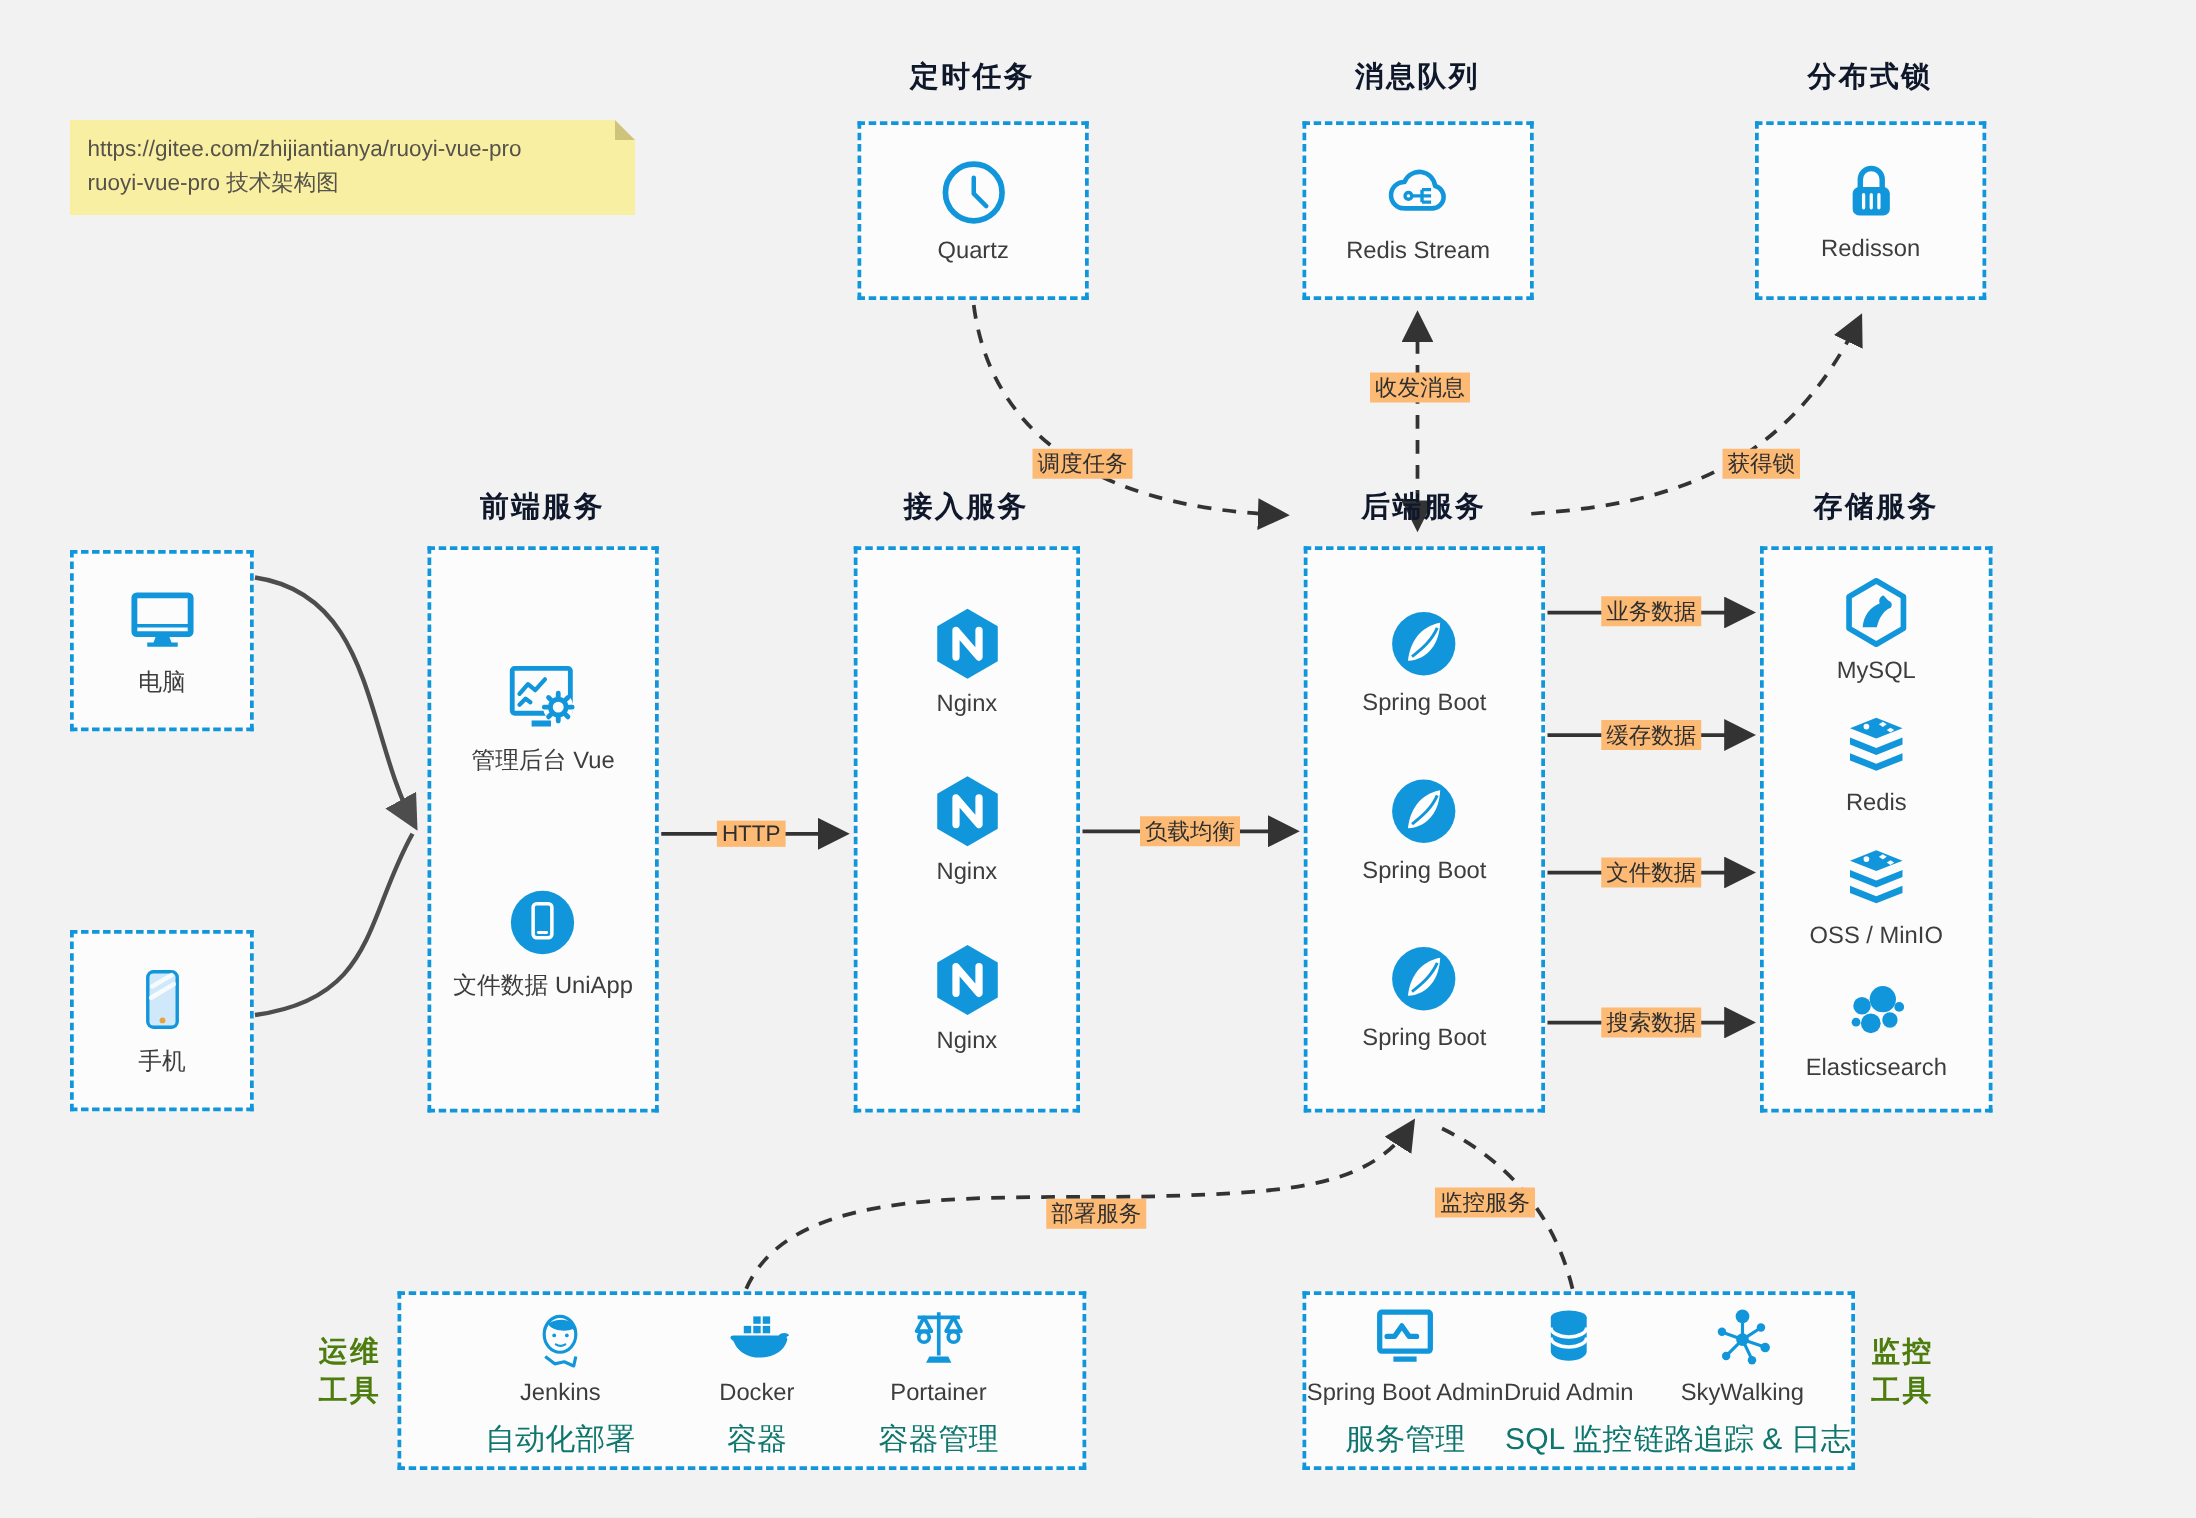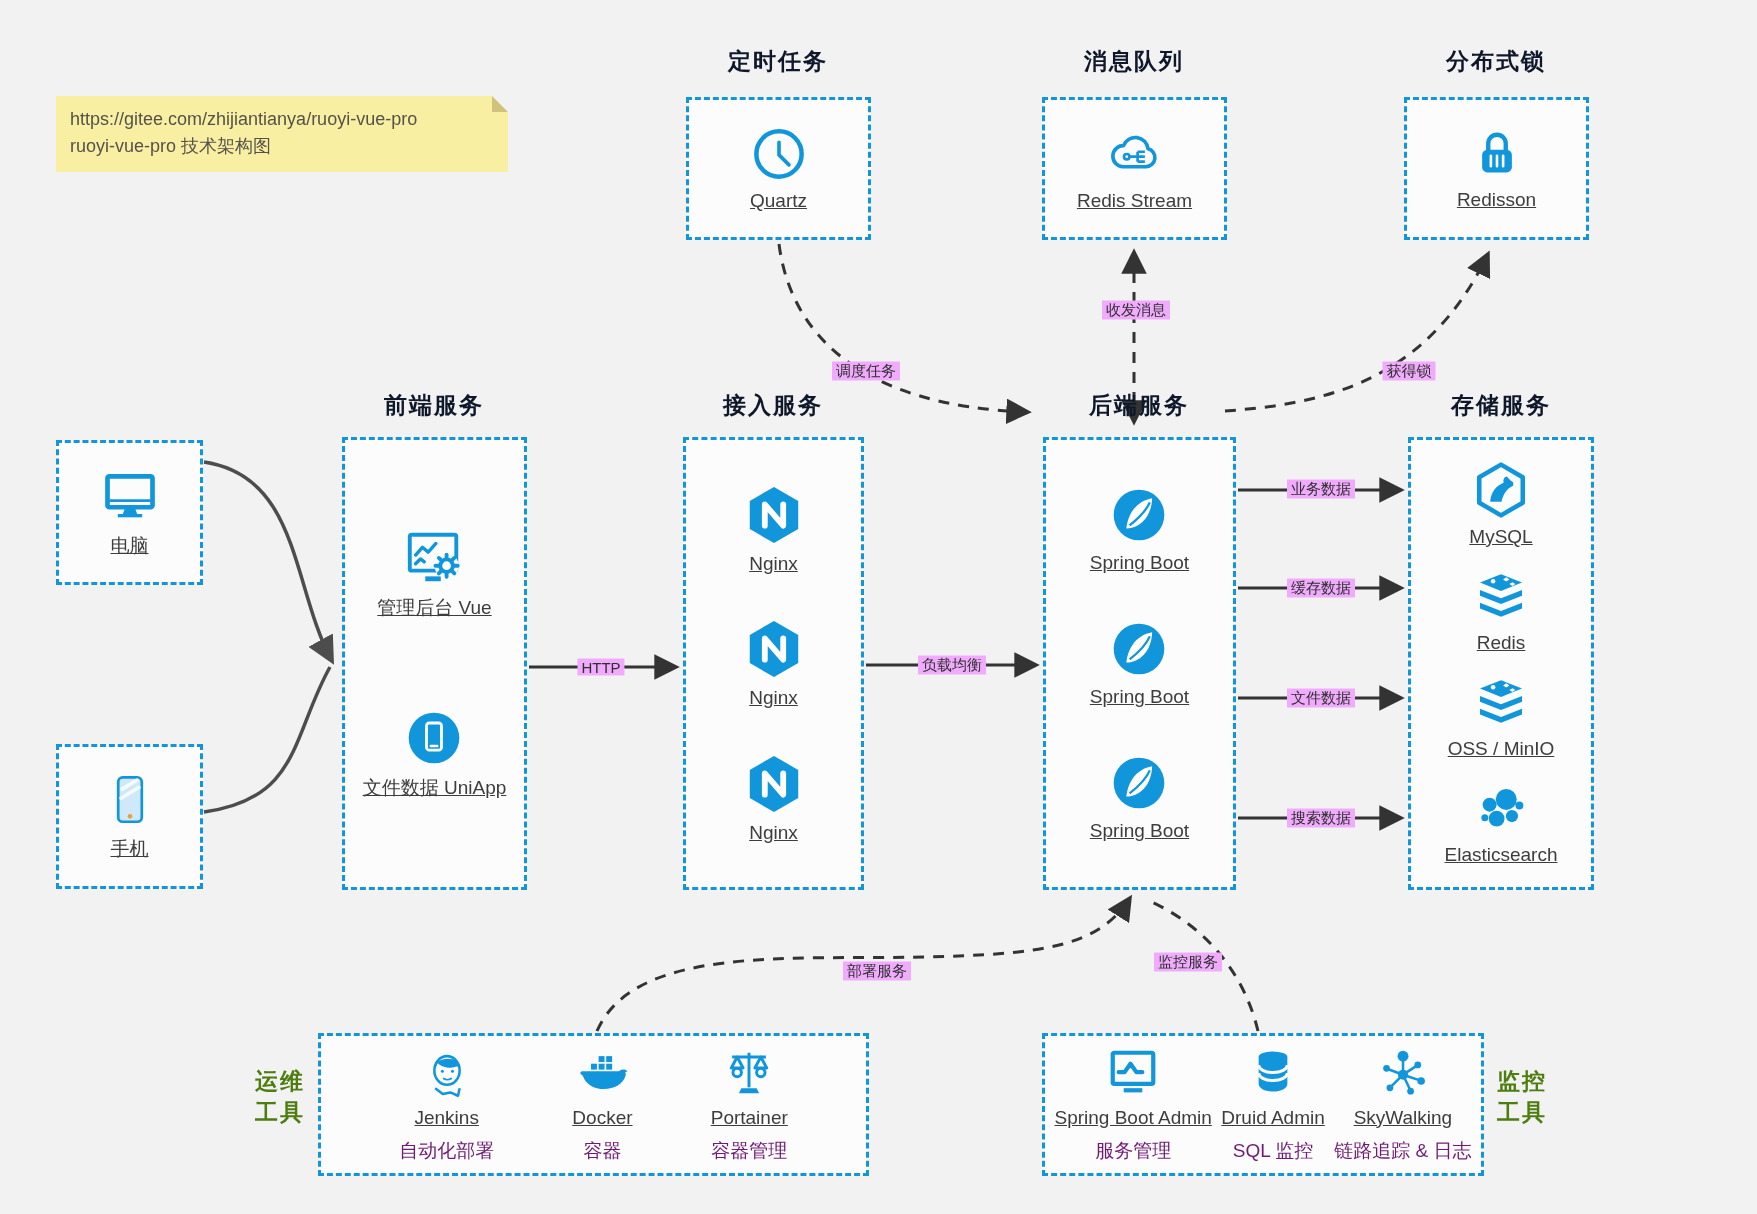--- a/index.html
+++ b/index.html
@@ -13,25 +13,25 @@
   
   .red-title{position:absolute;transform:translateX(-50%);color:#0f172a;font-weight:bold;
     font-size:23px;letter-spacing:2px;white-space:nowrap;z-index:3;}
   .red-side{position:absolute;color:#4d7c0f;font-weight:bold;font-size:23px;letter-spacing:2px;
     line-height:31px;text-align:center;white-space:nowrap;z-index:3;}
   
   .gbox{position:absolute;box-sizing:border-box;border:3px dashed #1296db;background:#fcfcfc;
     display:flex;flex-direction:column;align-items:center;justify-content:space-evenly;z-index:1;}
   .gbox.row{flex-direction:row;}
   .item{display:flex;flex-direction:column;align-items:center;gap:7px;}
-  .item-label{font-size:19px;color:#3d3d3d;white-space:nowrap;text-decoration:underline;}
-  .item-desc{font-size:19px;color:#701a75;white-space:nowrap;margin-top:2px;}
+  .item-label{font-size:19px;color:#3d3d3d;white-space:nowrap;}
+  .item-desc{font-size:24px;color:#0f766e;white-space:nowrap;margin-top:2px;}
   
-  .edge-label{position:absolute;transform:translate(-50%,-50%);font-size:15px;color:#2f2f2f;
-    background:#f0abfc;padding:0 4px;white-space:nowrap;z-index:4;}
+  .edge-label{position:absolute;transform:translate(-50%,-50%);font-size:18px;color:#2f2f2f;
+    background:#fdba74;padding:0 4px;white-space:nowrap;z-index:4;}
   svg.overlay{position:absolute;left:0;top:0;z-index:2;pointer-events:none;}
   .icon{display:block;}
 </style>
 </head>
 <body>
 
 <div class="canvas">
 
   <div class="note">
     <div>https://gitee.com/zhijiantianya/ruoyi-vue-pro</div>

